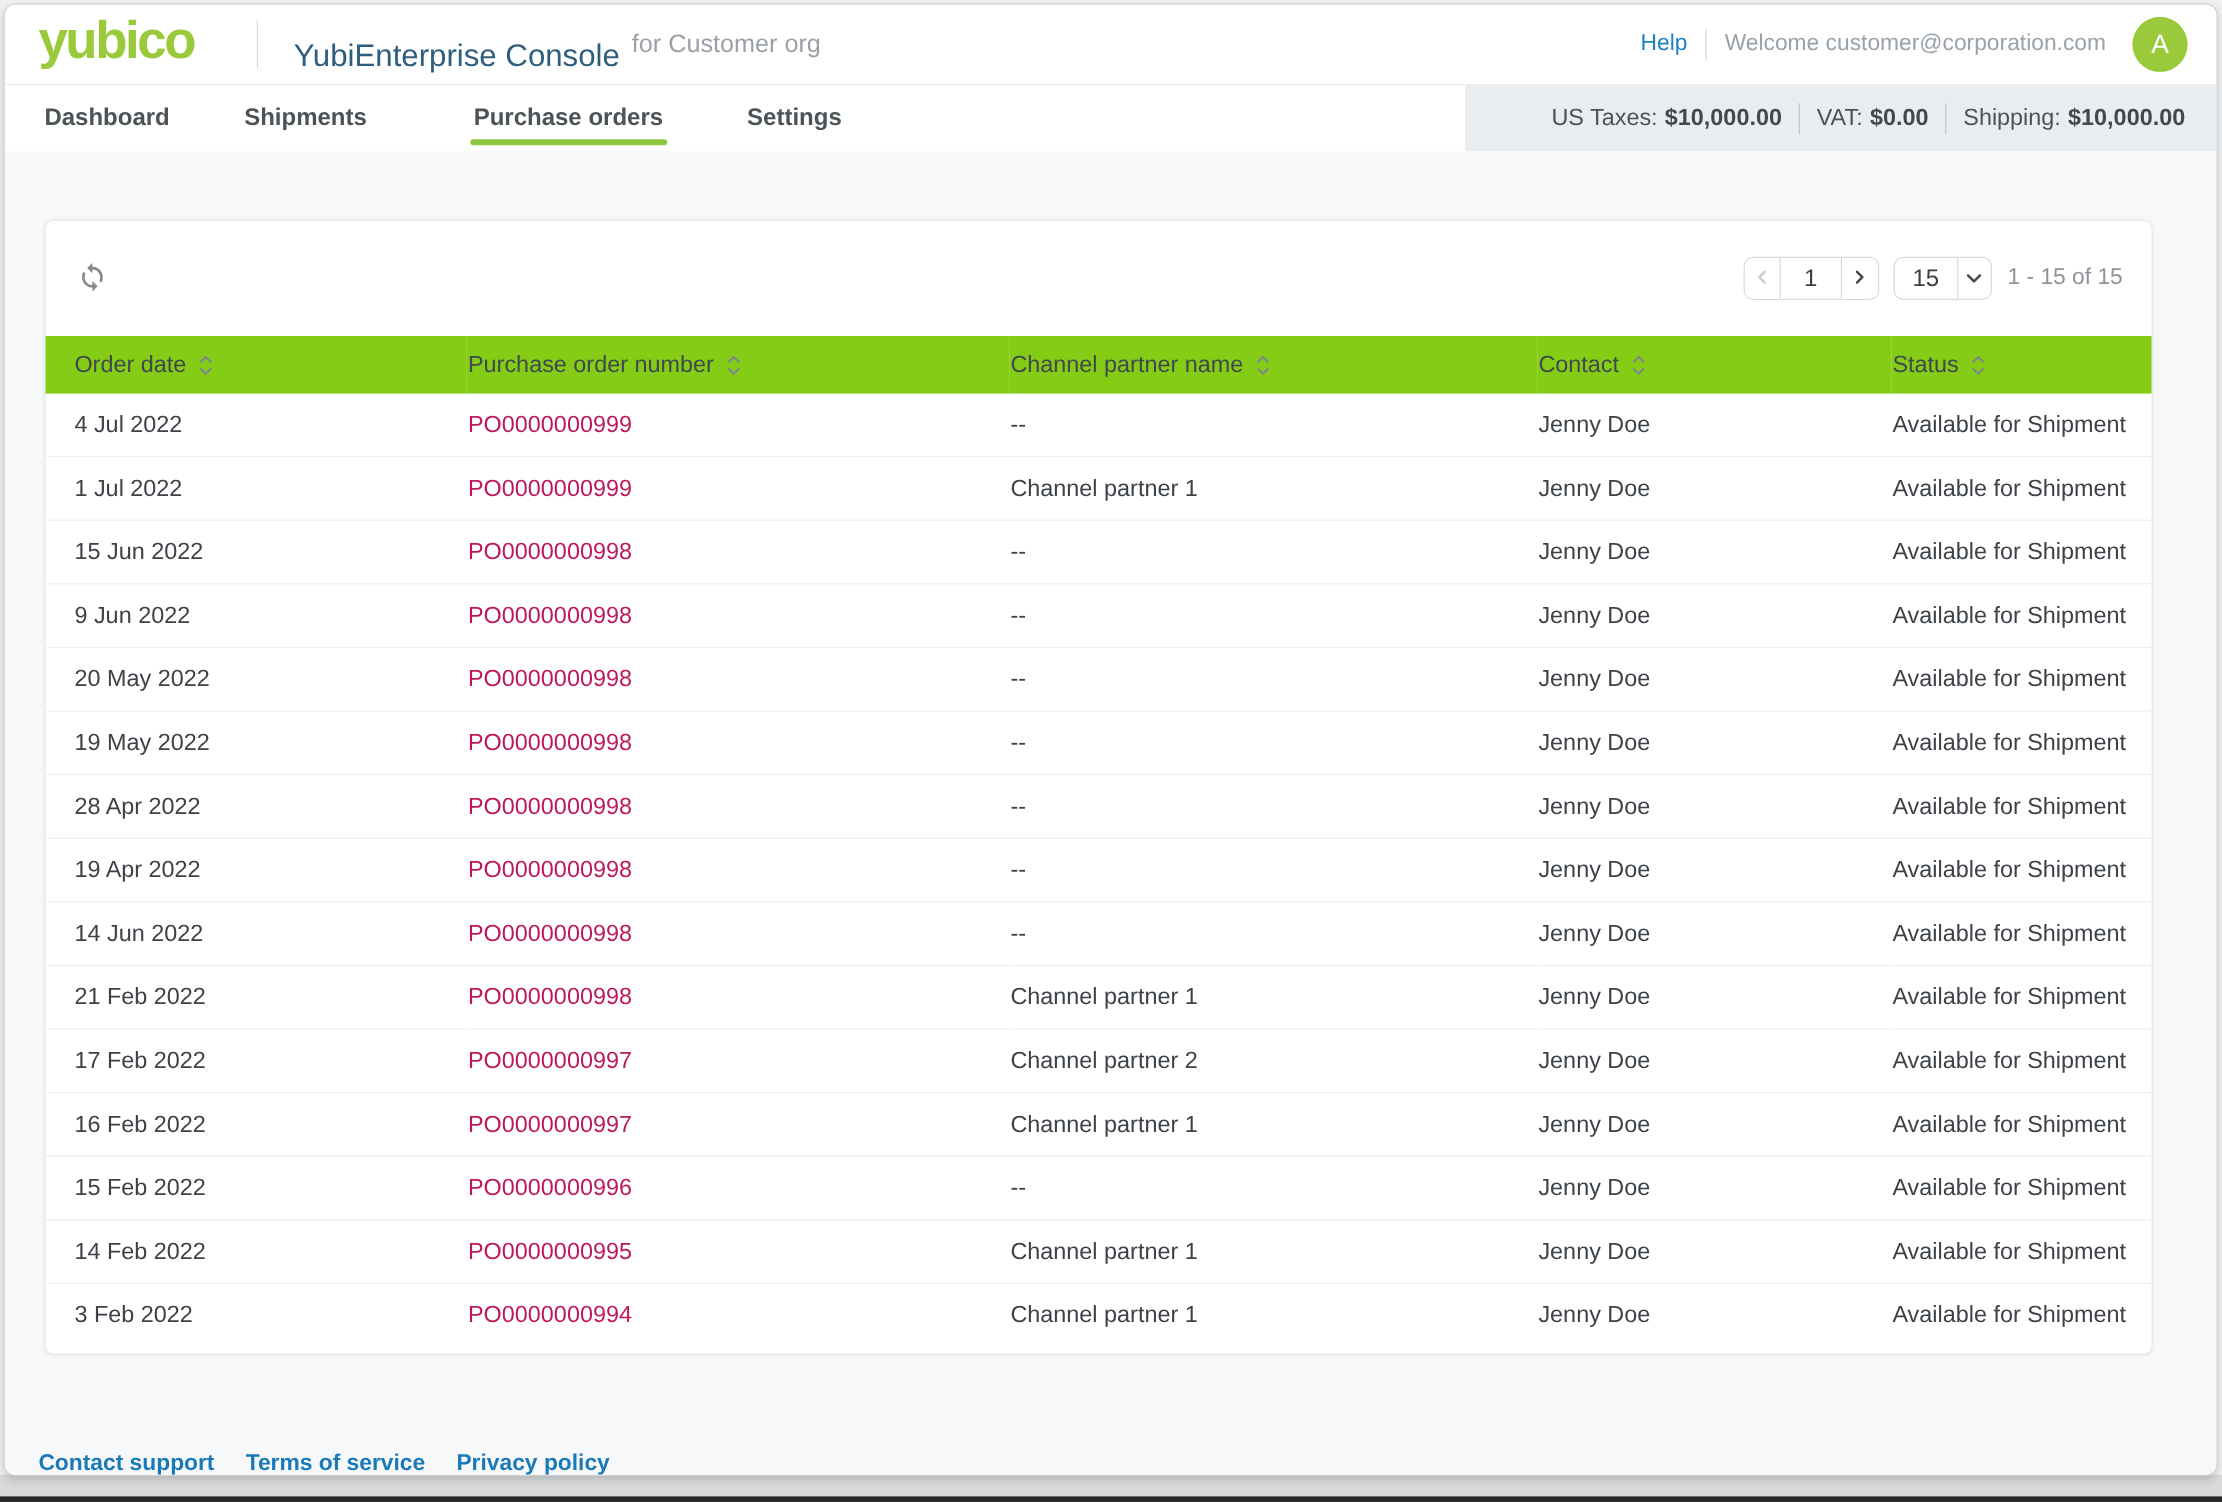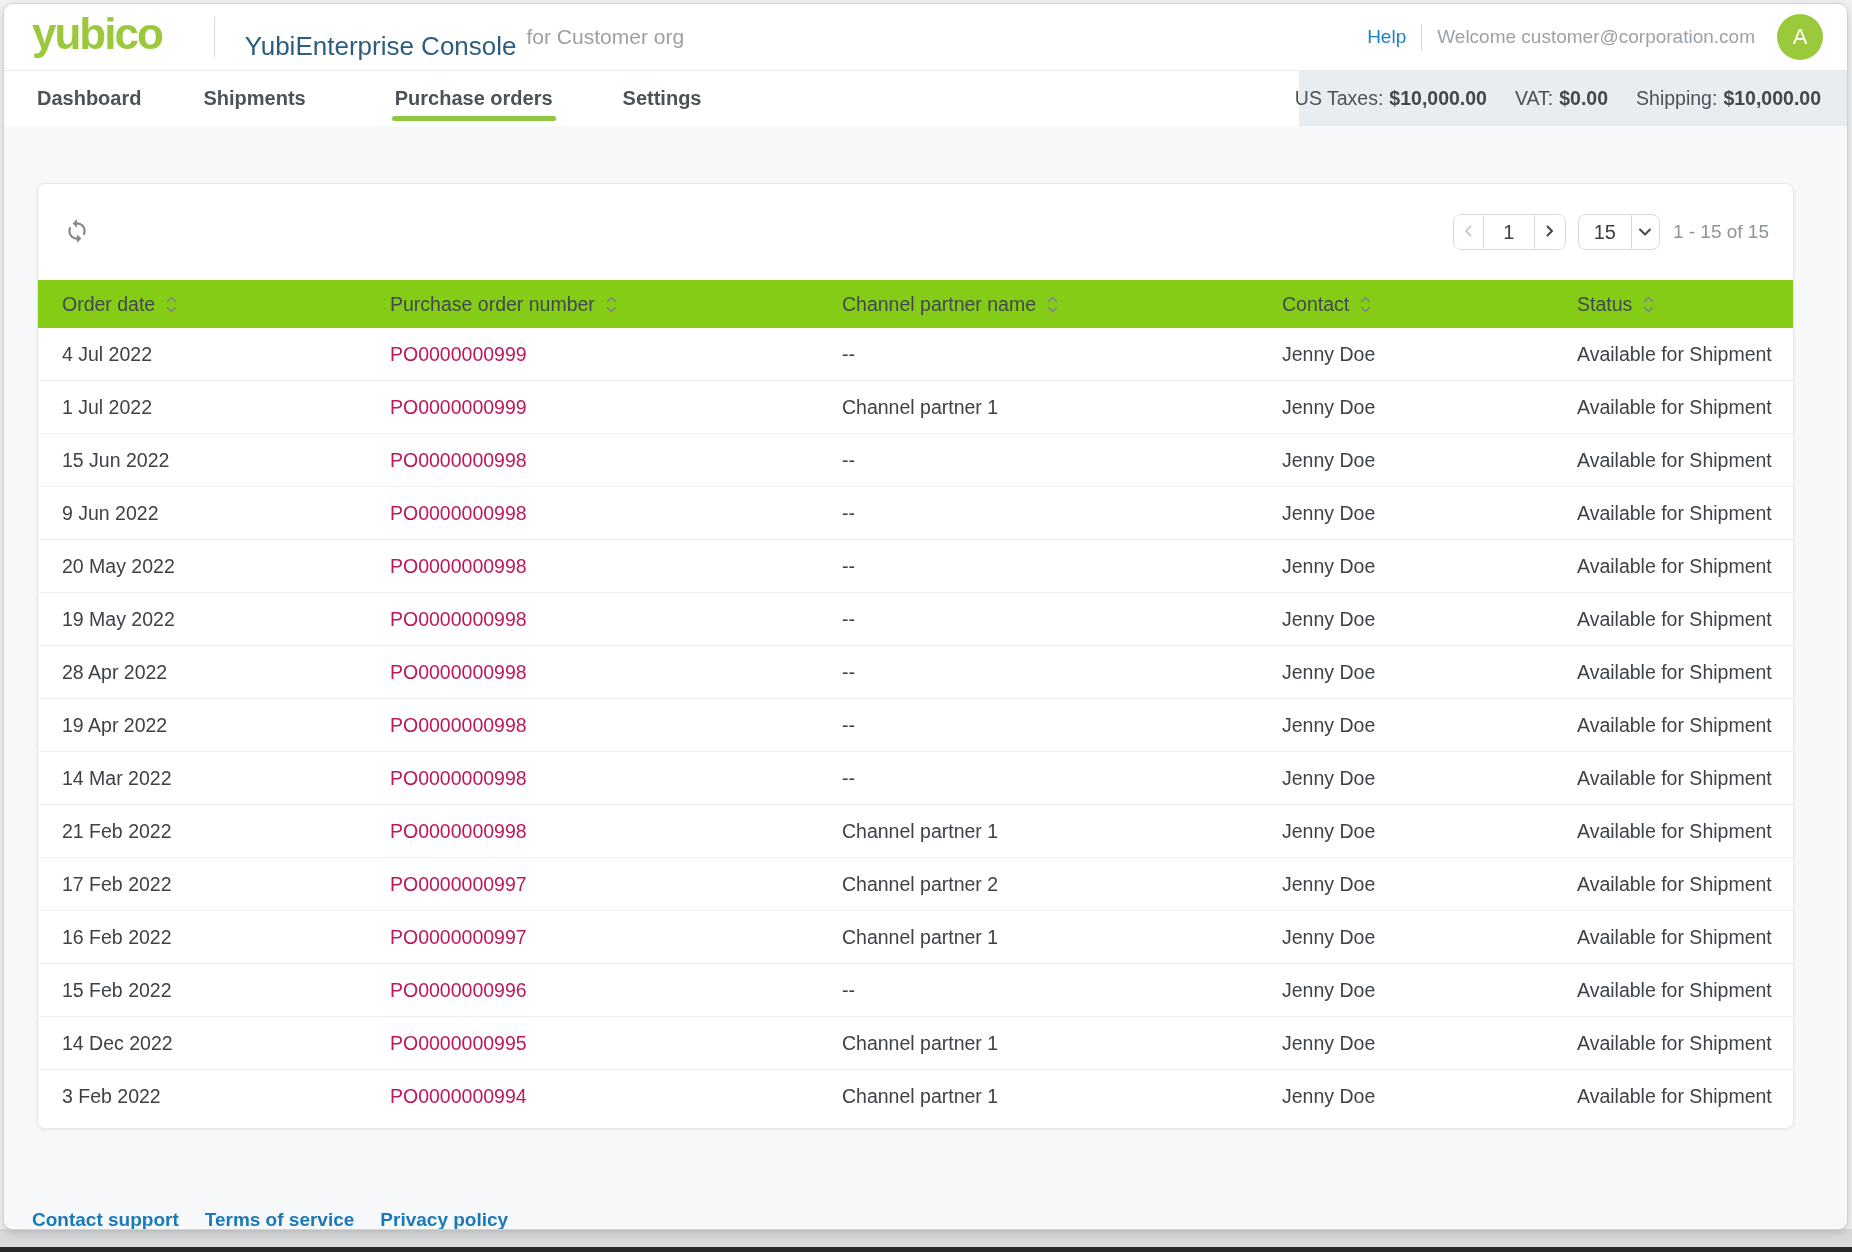--- a/index.html
+++ b/index.html
@@ -43,21 +43,21 @@
   .tabs { display:flex; height:100%; align-items:center; padding-left:33px; }
   .tab { position:relative; height:100%; display:flex; align-items:center; font-size:20px; color:#4c5357; cursor:pointer; white-space:nowrap;font-weight:bold; }
   .tabs .tab:nth-child(1){ margin-right:62px; }
   .tabs .tab:nth-child(2){ margin-right:89px; }
   .tabs .tab:nth-child(3){ margin-right:70px; }
   .tab.active::after {
     content:""; position:absolute; left:-3px; right:-3px; bottom:5px; height:5px;
     border-radius:3px; background:#8ec63f;
   }
   .tax-summary {
-    position:absolute; right:0; top:0; height:100%; width:548px;
+    position:absolute; right:0; top:0; height:100%; width:626px;
     background:#e8edf2; display:flex; align-items:center; justify-content:flex-end;
     padding-right:26px; box-sizing:border-box; font-size:19.5px;
   }
   .sum-item { color:#4b5258; white-space:nowrap; }
   .sum-item b { color:#42484e; margin-left:6px; }
   .sum-sep { width:1px; height:26px; background:#bfc8d0; margin:0 14px; }
 
   
   .content { background:#f7f8fa; height:1102px; box-sizing:border-box; padding-top:57px; }
   .card {
@@ -283,21 +283,21 @@
                 <td>Available for Shipment</td>
               </tr>
               <tr>
                 <td>19 Apr 2022</td>
                 <td><a class="po-link">PO0000000998</a></td>
                 <td>--</td>
                 <td>Jenny Doe</td>
                 <td>Available for Shipment</td>
               </tr>
               <tr>
-                <td>14 Mar 2022</td>
+                <td>14 Jun 2022</td>
                 <td><a class="po-link">PO0000000998</a></td>
                 <td>--</td>
                 <td>Jenny Doe</td>
                 <td>Available for Shipment</td>
               </tr>
               <tr>
                 <td>21 Feb 2022</td>
                 <td><a class="po-link">PO0000000998</a></td>
                 <td>Channel partner 1</td>
                 <td>Jenny Doe</td>
@@ -318,21 +318,21 @@
                 <td>Available for Shipment</td>
               </tr>
               <tr>
                 <td>15 Feb 2022</td>
                 <td><a class="po-link">PO0000000996</a></td>
                 <td>--</td>
                 <td>Jenny Doe</td>
                 <td>Available for Shipment</td>
               </tr>
               <tr>
-                <td>14 Dec 2022</td>
+                <td>14 Feb 2022</td>
                 <td><a class="po-link">PO0000000995</a></td>
                 <td>Channel partner 1</td>
                 <td>Jenny Doe</td>
                 <td>Available for Shipment</td>
               </tr>
               <tr>
                 <td>3 Feb 2022</td>
                 <td><a class="po-link">PO0000000994</a></td>
                 <td>Channel partner 1</td>
                 <td>Jenny Doe</td>

